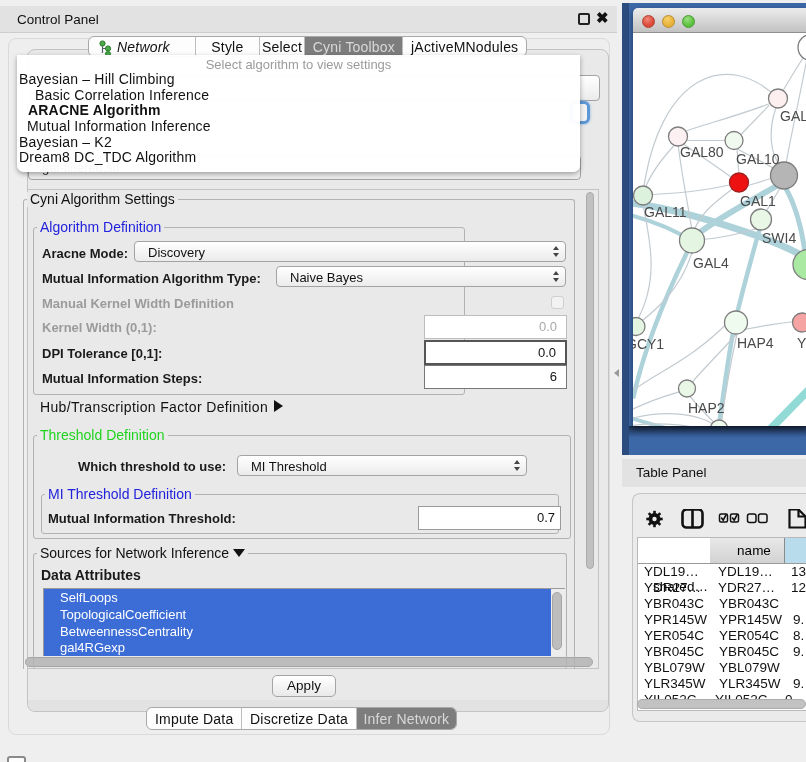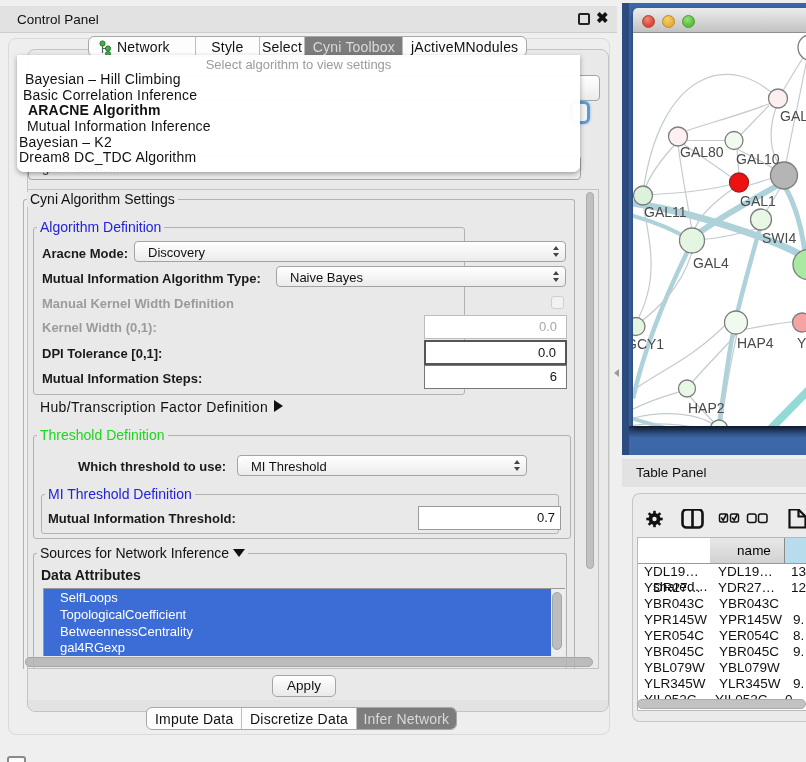--- a/index.html
+++ b/index.html
@@ -34,21 +34,21 @@
 <div class="abs" style="left:27px;top:49px;width:582px;height:663px;background:#e9e9e9;border:1px solid #c3c3c3;border-radius:8px;"></div>
 <div class="abs" style="left:28px;top:700px;width:580px;height:11px;background:#e2e2e2;border-radius:0 0 8px 8px;"></div>
 
 <div class="combo" style="left:30px;top:75px;width:570px;height:26px;"></div>
 <div class="abs" style="left:570px;top:101px;width:20px;height:23px;border:3px solid #5e99d6;border-radius:6px;box-shadow:0 0 3px #8ab6e4;background:#f4f4f4;"></div>
 <div class="combo" style="left:28px;top:155px;width:553px;height:25px;">
     <span class="ct" style="top:4px;color:#333;">gal-filtered.sif</span>
   </div>
 
 <div class="seg" style="left:88px;top:36px;width:439px;height:21px;">
-  <div style="width:112px;justify-content:flex-start;padding-left:9px;">
+  <div style="width:112px;justify-content:flex-start;padding-left:9px;font-style:italic;">
     <svg width="14" height="15" viewBox="0 0 14 15" style="margin-right:5px;margin-top:1px;">
       <path d="M4.5 4 V13 M4.5 8.5 H10" stroke="#55606a" stroke-width="1.2" fill="none"></path>
       <circle cx="4.5" cy="3.5" r="2.6" fill="#4aaa4a" stroke="#2a7a2a" stroke-width="1"></circle>
       <circle cx="10" cy="8.5" r="2.6" fill="#4aaa4a" stroke="#2a7a2a" stroke-width="1"></circle>
       <ellipse cx="10" cy="13.6" rx="2.6" ry="2" fill="#4aaa4a" stroke="#2a7a2a" stroke-width="1"></ellipse>
     </svg>Network</div>
   <div style="width:67px;">Style</div>
   <div style="width:48px;">Select</div>
   <div class="on" style="width:103px;">Cyni Toolbox</div>
   <div style="width:129px;">jActiveMNodules</div>
@@ -129,22 +129,22 @@
 <div class="abs" style="left:272px;top:675px;width:64px;height:22px;background:linear-gradient(#ffffff,#e9e9e9);border:1px solid #a5a5a5;border-radius:5px;text-align:center;font-size:13.5px;line-height:20px;color:#111;">Apply</div>
 
 <div class="seg" style="left:146px;top:707px;width:311px;height:23px;">
   <div style="width:96px;">Impute Data</div>
   <div style="width:115px;">Discretize Data</div>
   <div class="on" style="width:100px;">Infer Network</div>
 </div>
 
 <div class="abs" style="left:17px;top:55px;width:563px;height:117px;background:rgba(255,255,255,0.96);border-radius:0 0 7px 7px;box-shadow:0 2px 5px rgba(0,0,0,0.35);font-size:14px;letter-spacing:0.2px;color:#111;">
   <div style="text-align:center;color:#9b9b9b;padding-top:2px;height:17px;font-size:13px;letter-spacing:0px;">Select algorithm to view settings</div>
-  <div style="padding-left:2px;height:15.7px;line-height:15.7px;margin-left:6px;">Bayesian – Hill Climbing</div>
-  <div style="padding-left:6px;height:15.7px;line-height:15.7px;">Basic Correlation Inference</div>
+  <div style="padding-left:2px;height:15.7px;line-height:15.7px;">Bayesian – Hill Climbing</div>
+  <div style="padding-left:18px;height:15.7px;line-height:15.7px;">Basic Correlation Inference</div>
   <div style="padding-left:2px;height:15.7px;line-height:15.7px;font-weight:bold;margin-left:9px;">ARACNE Algorithm</div>
   <div style="padding-left:10px;height:15.7px;line-height:15.7px;">Mutual Information Inference</div>
   <div style="padding-left:2px;height:15.7px;line-height:15.7px;">Bayesian – K2</div>
   <div style="padding-left:2px;height:15.7px;line-height:15.7px;">Dream8 DC_TDC Algorithm</div>
 </div>
 
 <div class="abs" style="left:614px;top:369px;width:0;height:0;border-top:4px solid transparent;border-bottom:4px solid transparent;border-right:5px solid #9a9a9a;"></div>
 
 <div class="abs" style="left:7px;top:756px;width:19px;height:10px;background:#fdfdfd;border:2.5px solid #8a8a8a;border-radius:3px;"></div>
 

